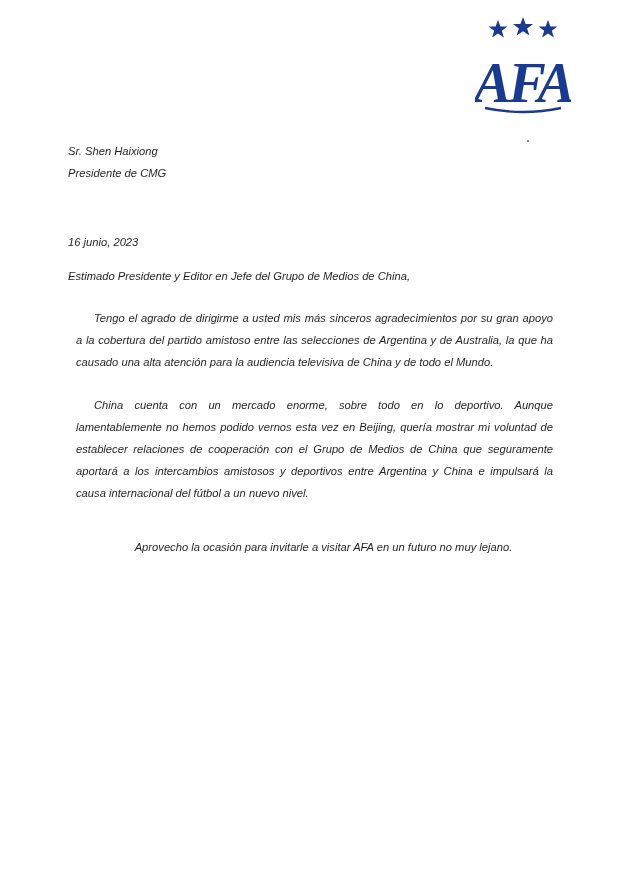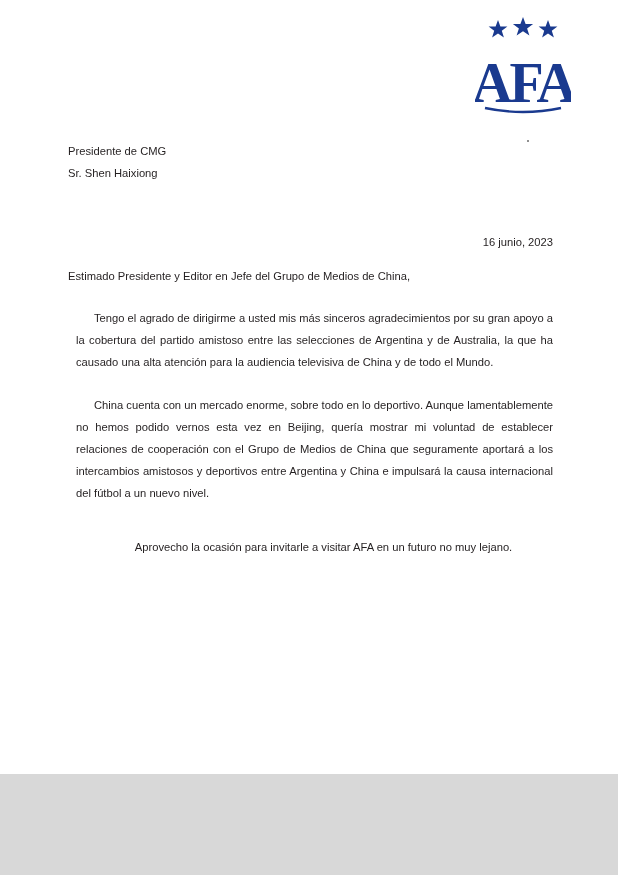--- a/index.html
+++ b/index.html
@@ -6,23 +6,24 @@
     margin: 0;
     padding: 0;
     background: #d8d8d8;
   }
   body {
     font-family: "Liberation Sans", sans-serif;
   }
   .page {
     position: relative;
     width: 618px;
-    height: 774px;
+    height: 875px;
     background: #ffffff;
     overflow: hidden;
+    font-style: italic;
   }
   .sheet {
     position: absolute;
     left: 0;
     top: 0;
     width: 618px;
     height: 875px;
     background: #ffffff;
   }
 
@@ -46,21 +47,20 @@
     font-size: 11.2px;
     line-height: 1.65;
   }
   .addressee-line {
     margin: 0 0 4px 0;
     font-size: 11.2px;
   }
   .date {
     margin: 50px 0 0 0;
     font-size: 11.2px;
-    text-align: right;
   }
   .salutation {
     margin: 16px 0 0 0;
     font-size: 11.2px;
   }
   .para {
     margin: 22px 0 0 8px;
     text-align: justify;
     text-justify: inter-word;
     text-indent: 18px;
@@ -136,22 +136,22 @@
           <text x="48" y="86" font-size="56" text-anchor="middle" letter-spacing="-3">AFA</text>
         </g>
 
         <path d="M10 92 Q48 100 86 92" stroke="#1a3a8f" stroke-width="2.4" fill="none"></path>
       </svg>
     </div>
 
     <div class="stray-dot"></div>
 
     <div class="letter">
+      <p class="addressee-line">Sr. Shen Haixiong</p>
       <p class="addressee-line">Presidente de CMG</p>
-      <p class="addressee-line">Sr. Shen Haixiong</p>
 
       <p class="date">16 junio, 2023</p>
 
       <p class="salutation">Estimado Presidente y Editor en Jefe del Grupo de Medios de China,</p>
 
       <p class="para">Tengo el agrado de dirigirme a usted mis más sinceros agradecimientos por su gran apoyo a la cobertura del partido amistoso entre las selecciones de Argentina y de Australia, la que ha causado una alta atención para la audiencia televisiva de China y de todo el Mundo.</p>
       <p class="para">China cuenta con un mercado enorme, sobre todo en lo deportivo. Aunque lamentablemente no hemos podido vernos esta vez en Beijing, quería mostrar mi voluntad de establecer relaciones de cooperación con el Grupo de Medios de China que seguramente aportará a los intercambios amistosos y deportivos entre Argentina y China e impulsará la causa internacional del fútbol a un nuevo nivel.</p>
 
       <p class="para closing">Aprovecho la ocasión para invitarle a visitar AFA en un futuro no muy lejano.</p>
     </div>

